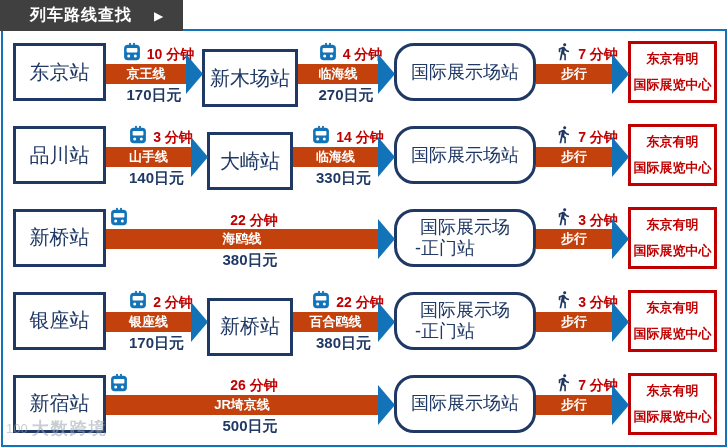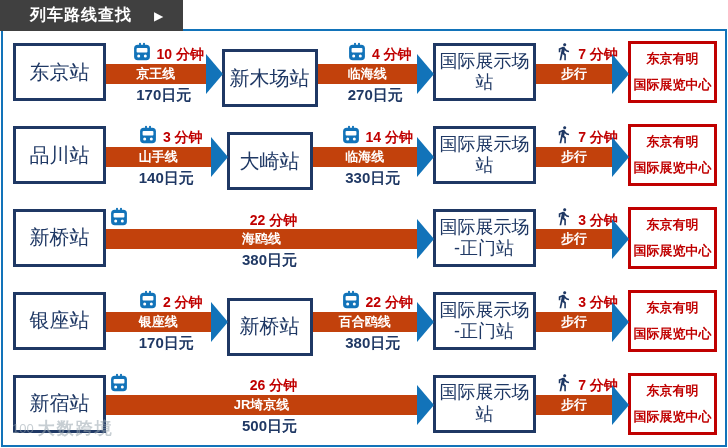--- a/index.html
+++ b/index.html
@@ -5,37 +5,37 @@
   html,body{margin:0;padding:0;background:#fff;}
   .page{position:relative;width:728px;height:448px;font-family:"Liberation Sans","DejaVu Sans",sans-serif;background:#fff;overflow:hidden;}
   .tab{position:absolute;top:0;left:0;width:183px;height:31px;background:#404040;display:flex;align-items:center;z-index:3;}
   .tab-title{color:#fff;font-weight:bold;font-size:16px;padding-left:30px;letter-spacing:1px;}
   .tab-arrow{color:#fff;font-size:12px;margin-left:22px;}
   .panel{position:absolute;top:29px;left:1px;right:1px;bottom:1px;border:2px solid #1273b9;box-sizing:border-box;display:flex;flex-direction:column;background:#fff;z-index:1;}
   .row{flex:1 1 0;display:flex;align-items:center;padding:0 8px 0 10px;}
   .station{border:3px solid #1f3864;background:#fff;color:#1f3864;font-weight:normal;display:flex;flex-direction:column;align-items:center;justify-content:center;height:58px;box-sizing:border-box;flex:0 0 auto;text-align:center;}
   .station.start{width:93px;font-size:20px;}
   .station.mid{min-width:86px;padding:0 5px;font-size:20px;margin-top:12px;}
-  .station.wide{width:103px;font-size:18px;line-height:1.18;}
+  .station.wide{width:142px;font-size:18px;line-height:1.18;border-radius:20px;}
   .station.wide .l2{align-self:flex-start;padding-left:18px;}
   .dest{border:3px solid #c00000;color:#c00000;width:89px;height:62px;font-size:13px;font-weight:bold;display:flex;flex-direction:column;align-items:center;justify-content:center;gap:8px;flex:0 0 auto;box-sizing:border-box;text-align:center;white-space:nowrap;}
   .seg{display:flex;flex-direction:column;justify-content:center;flex:1 1 0;min-width:0;}
   .seg.long{flex:3.1 1 0;}
   .seg.walkseg{flex:0 0 92px;}
   .seg-top{display:flex;align-items:flex-end;justify-content:center;gap:5px;height:25px;margin-bottom:1px;position:relative;padding-left:8px;}
   .time{color:#c00000;font-weight:bold;font-size:14px;white-space:nowrap;line-height:1.2;}
   .icon{display:inline-flex;flex:0 0 auto;}
   .seg.long .seg-top .icon{position:absolute;left:3px;bottom:0;}
   .arrowwrap{position:relative;height:20px;}
   .bar{position:absolute;left:0;top:0;bottom:0;right:16px;background:#c2410c;display:flex;align-items:center;justify-content:center;}
   .bar span{color:#fff;font-weight:bold;font-size:13px;white-space:nowrap;}
   .head{position:absolute;right:-1px;top:50%;transform:translateY(-50%);width:0;height:0;border-top:20px solid transparent;border-bottom:20px solid transparent;border-left:17px solid #1273b9;}
   .fare{height:23px;display:flex;align-items:center;justify-content:center;color:#1f3864;font-weight:bold;font-size:15px;white-space:nowrap;}
   .fare.empty{visibility:hidden;}
-  .watermark{position:absolute;left:12px;bottom:8px;color:#9aa7b0;opacity:0.55;font-size:17px;font-weight:bold;letter-spacing:2px;z-index:2;display:flex;align-items:center;gap:4px;}
+  .watermark{position:absolute;left:6px;bottom:8px;color:#9aa7b0;opacity:0.55;font-size:17px;font-weight:bold;letter-spacing:2px;z-index:2;display:flex;align-items:center;gap:4px;}
   .watermark .wlogo{font-size:13px;font-weight:normal;letter-spacing:0;}
 </style>
 </head>
 <body>
 
 <div class="page">
   <div class="tab">
     <span class="tab-title">列车路线查找</span>
     <span class="tab-arrow">▶</span>
   </div>

